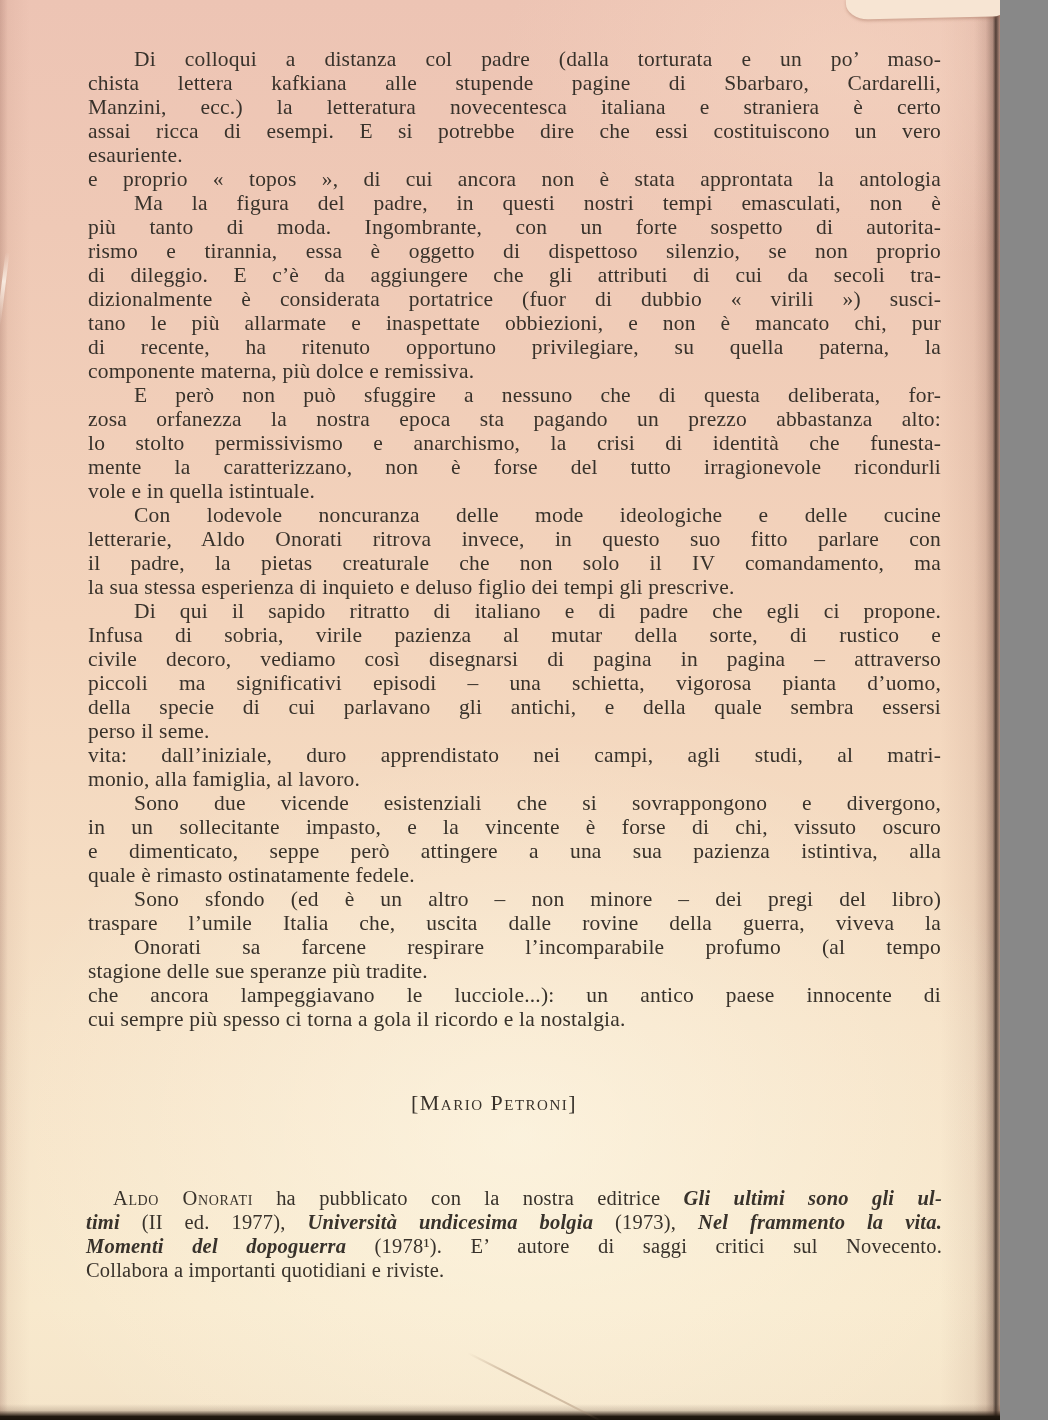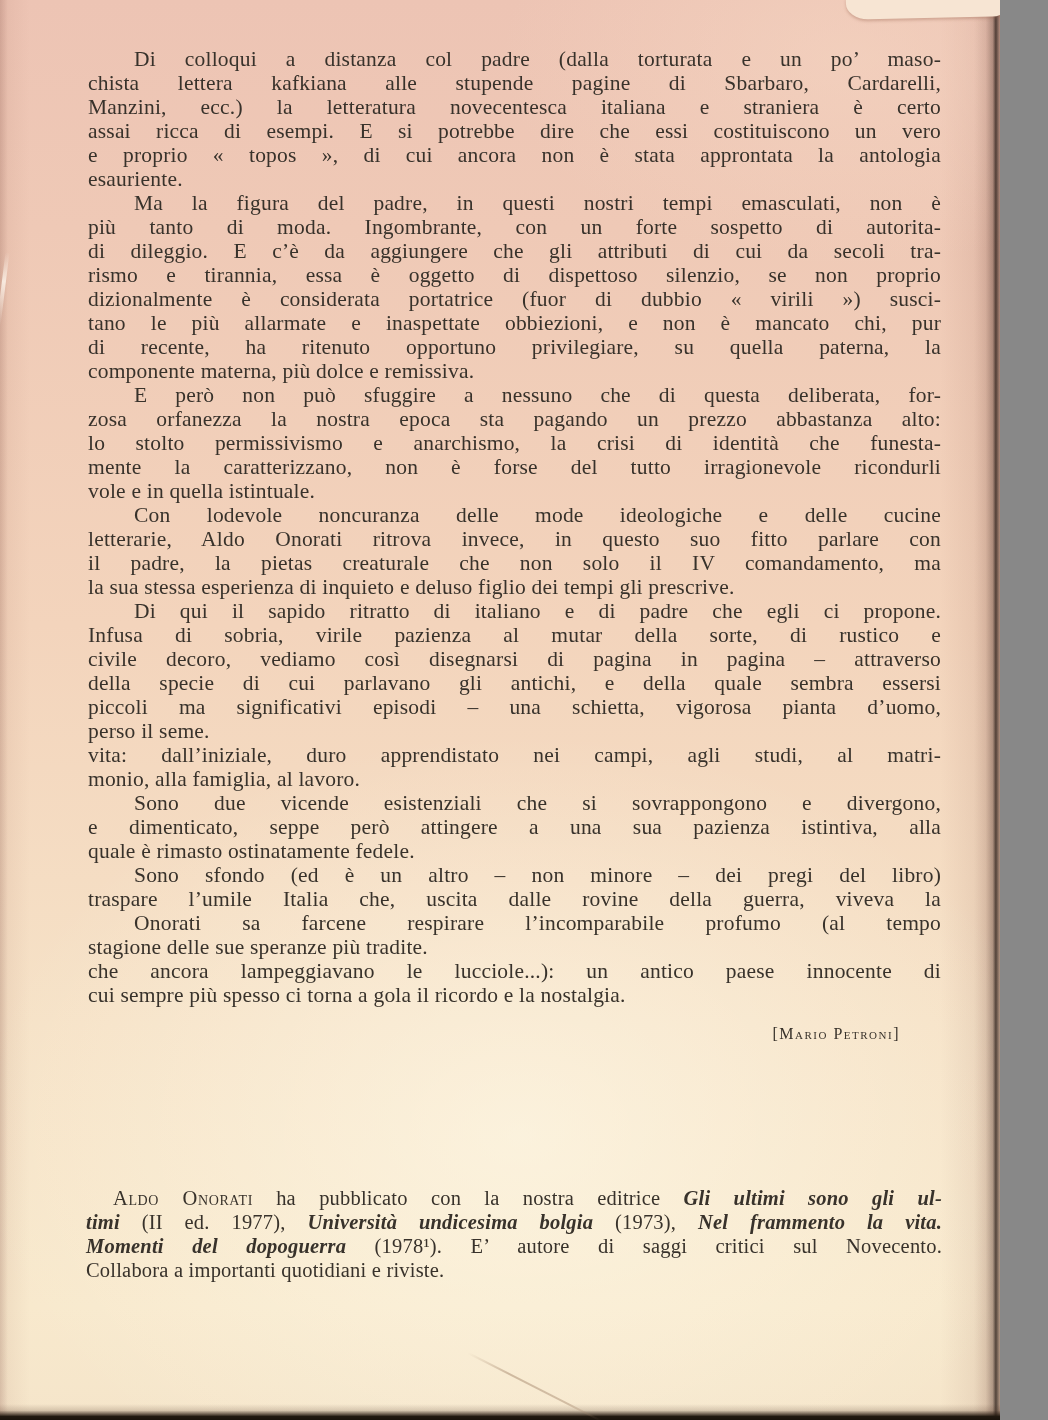--- a/index.html
+++ b/index.html
@@ -71,24 +71,24 @@
   }
   .line {
     text-align: justify;
     text-align-last: justify;
     white-space: normal;
   }
   .line.para-first { text-indent: 46px; }
   .line.para-last { text-align-last: left; }
 
   .signature {
-    position: absolute; left: 88px; top: 1025px; width: 812px;
-    text-align: right;
+    position: absolute; left: 88px; top: 1090px; width: 812px;
+    text-align: center;
     font-variant: small-caps;
-    font-size: 16px;
+    font-size: 22px;
     letter-spacing: 1.5px;
   }
 
   .author-note {
     position: absolute; left: 86px; top: 1186px; width: 856px;
     font-size: 20.5px; line-height: 24px;
     letter-spacing: 0.2px;
   }
   .author-note .line.note-first { text-indent: 27px; }
   .it { font-style: italic; font-weight: bold; }
@@ -97,48 +97,49 @@
 </head>
 <body>
 
 <div class="page">
 
   <div class="text-col" id="body-text">
       <div class="line para-first">Di colloqui a distanza col padre (dalla torturata e un po’ maso-</div>
       <div class="line">chista lettera kafkiana alle stupende pagine di Sbarbaro, Cardarelli,</div>
       <div class="line">Manzini, ecc.) la letteratura novecentesca italiana e straniera è certo</div>
       <div class="line">assai ricca di esempi. E si potrebbe dire che essi costituiscono un vero</div>
+      <div class="line para-last">esauriente.</div>
       <div class="line">e proprio « topos », di cui ancora non è stata approntata la antologia</div>
-      <div class="line para-last">esauriente.</div>
       <div class="line para-first">Ma la figura del padre, in questi nostri tempi emasculati, non è</div>
       <div class="line">più tanto di moda. Ingombrante, con un forte sospetto di autorita-</div>
+      <div class="line">rismo e tirannia, essa è oggetto di dispettoso silenzio, se non proprio</div>
       <div class="line">di dileggio. E c’è da aggiungere che gli attributi di cui da secoli tra-</div>
-      <div class="line">rismo e tirannia, essa è oggetto di dispettoso silenzio, se non proprio</div>
       <div class="line">dizionalmente è considerata portatrice (fuor di dubbio « virili ») susci-</div>
       <div class="line">tano le più allarmate e inaspettate obbiezioni, e non è mancato chi, pur</div>
       <div class="line">di recente, ha ritenuto opportuno privilegiare, su quella paterna, la</div>
       <div class="line para-last">componente materna, più dolce e remissiva.</div>
       <div class="line para-first">E però non può sfuggire a nessuno che di questa deliberata, for-</div>
       <div class="line">zosa orfanezza la nostra epoca sta pagando un prezzo abbastanza alto:</div>
       <div class="line">lo stolto permissivismo e anarchismo, la crisi di identità che funesta-</div>
       <div class="line">mente la caratterizzano, non è forse del tutto irragionevole ricondurli</div>
       <div class="line para-last">vole e in quella istintuale.</div>
       <div class="line para-first">Con lodevole noncuranza delle mode ideologiche e delle cucine</div>
       <div class="line">letterarie, Aldo Onorati ritrova invece, in questo suo fitto parlare con</div>
       <div class="line">il padre, la pietas creaturale che non solo il IV comandamento, ma</div>
       <div class="line para-last">la sua stessa esperienza di inquieto e deluso figlio dei tempi gli prescrive.</div>
       <div class="line para-first">Di qui il sapido ritratto di italiano e di padre che egli ci propone.</div>
       <div class="line">Infusa di sobria, virile pazienza al mutar della sorte, di rustico e</div>
       <div class="line">civile decoro, vediamo così disegnarsi di pagina in pagina – attraverso</div>
+      <div class="line">piccoli ma significativi episodi – una schietta, vigorosa pianta d’uomo,</div>
       <div class="line">della specie di cui parlavano gli antichi, e della quale sembra essersi</div>
-      <div class="line">piccoli ma significativi episodi – una schietta, vigorosa pianta d’uomo,</div>
       <div class="line para-last">perso il seme.</div>
       <div class="line">vita: dall’iniziale, duro apprendistato nei campi, agli studi, al matri-</div>
       <div class="line para-last">monio, alla famiglia, al lavoro.</div>
       <div class="line para-first">Sono due vicende esistenziali che si sovrappongono e divergono,</div>
+      <div class="line">in un sollecitante impasto, e la vincente è forse di chi, vissuto oscuro</div>
       <div class="line">e dimenticato, seppe però attingere a una sua pazienza istintiva, alla</div>
       <div class="line para-last">quale è rimasto ostinatamente fedele.</div>
       <div class="line para-first">Sono sfondo (ed è un altro – non minore – dei pregi del libro)</div>
       <div class="line">traspare l’umile Italia che, uscita dalle rovine della guerra, viveva la</div>
       <div class="line para-first">Onorati sa farcene respirare l’incomparabile profumo (al tempo</div>
       <div class="line para-last">stagione delle sue speranze più tradite.</div>
       <div class="line">che ancora lampeggiavano le lucciole...): un antico paese innocente di</div>
       <div class="line para-last">cui sempre più spesso ci torna a gola il ricordo e la nostalgia.</div>
     </div>
 

